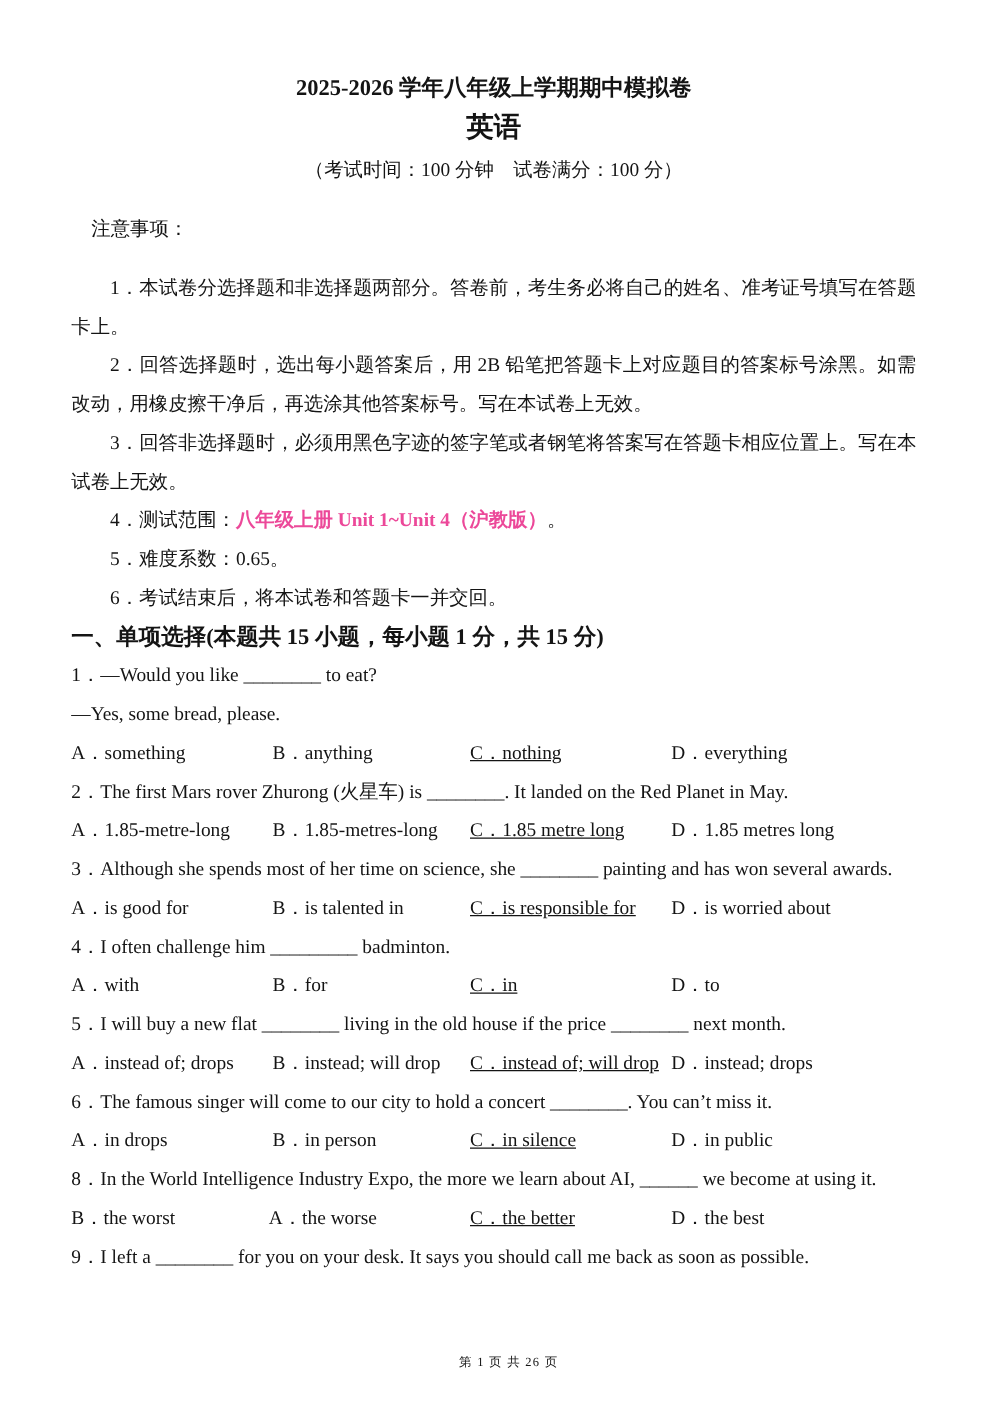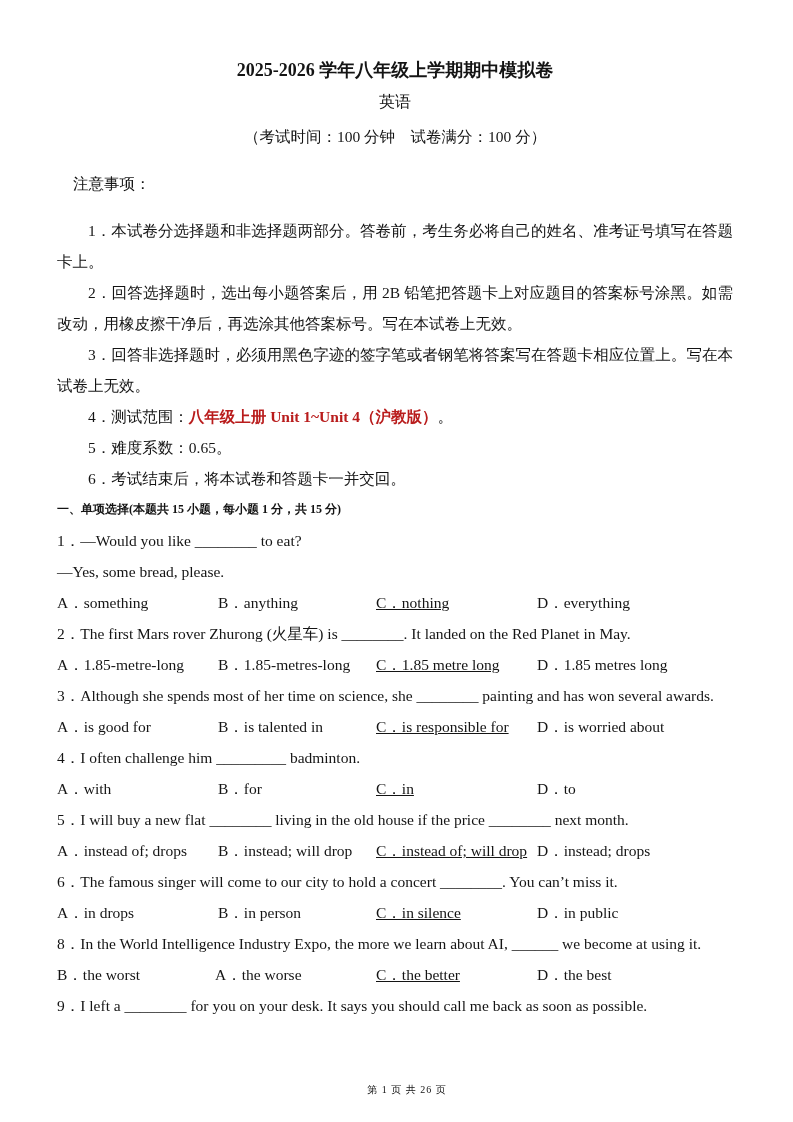--- a/index.html
+++ b/index.html
@@ -9,32 +9,32 @@
     background:#ffffff;color:#141414;
     font-family:"Liberation Serif","DejaVu Serif",serif;
     font-size:15.5px;
     position:relative;overflow:hidden;
   }
   .exam-title{
     text-align:center;font-weight:bold;font-size:18px;line-height:32px;margin:0;
     white-space:nowrap;
   }
   .exam-subject{
-    text-align:center;font-weight:normal;font-size:16px;line-height:32px;margin:0;
+    text-align:center;font-weight:bold;font-size:22px;line-height:32px;margin:0;
   }
   .exam-info{
     text-align:center;font-size:15.5px;line-height:31px;margin:3px 0 0 0;
   }
   .notice-label{line-height:31px;margin:16px;}
   .note{
     line-height:31px;margin:0;text-indent:2em;text-align:justify;
   }
   .note .hl{font-weight:bold;}
   .section-heading{
-    font-weight:bold;font-size:12px;line-height:31px;margin:0;white-space:nowrap;
+    font-weight:bold;font-size:18px;line-height:31px;margin:0;white-space:nowrap;
   }
   .q-stem{line-height:31px;margin:0;white-space:nowrap;}
   .opts{display:flex;line-height:31px;white-space:nowrap;}
   .opt{flex:0 0 auto;min-width:161px;}
   .opt.b{min-width:158px;}
   .opt.c{min-width:161px;text-decoration:underline;}
   .opt.d{min-width:0;}
   .page-footer{
     position:absolute;left:0;bottom:25px;width:100%;
     text-align:center;font-size:10px;letter-spacing:1px;margin-left:12px;
@@ -47,21 +47,21 @@
 
   <p class="exam-title">2025-2026 学年八年级上学期期中模拟卷</p>
   <p class="exam-subject">英语</p>
   <p class="exam-info">（考试时间：100 分钟　试卷满分：100 分）</p>
 
   <p class="notice-label">注意事项：</p>
 
   <p class="note">1．本试卷分选择题和非选择题两部分。答卷前，考生务必将自己的姓名、准考证号填写在答题卡上。</p>
   <p class="note">2．回答选择题时，选出每小题答案后，用 2B 铅笔把答题卡上对应题目的答案标号涂黑。如需改动，用橡皮擦干净后，再选涂其他答案标号。写在本试卷上无效。</p>
   <p class="note">3．回答非选择题时，必须用黑色字迹的签字笔或者钢笔将答案写在答题卡相应位置上。写在本试卷上无效。</p>
-  <p class="note"><span>4．测试范围：</span><span class="hl" style="color:#b91c1c;">八年级上册  Unit 1~Unit 4（沪教版）</span><span>。</span></p>
+  <p class="note"><span>4．测试范围：</span><span class="hl" style="color:#ec4899;">八年级上册  Unit 1~Unit 4（沪教版）</span><span>。</span></p>
   <p class="note">5．难度系数：0.65。</p>
   <p class="note">6．考试结束后，将本试卷和答题卡一并交回。</p>
 
   <p class="section-heading">一、单项选择(本题共 15 小题，每小题 1 分，共 15 分)</p>
 
   <div class="question">
     <p class="q-stem">1．—Would you like ________ to eat?</p>
     <p class="q-stem">—Yes, some bread, please.</p>
     <div class="opts">
       <span class="opt a">A．something</span>

